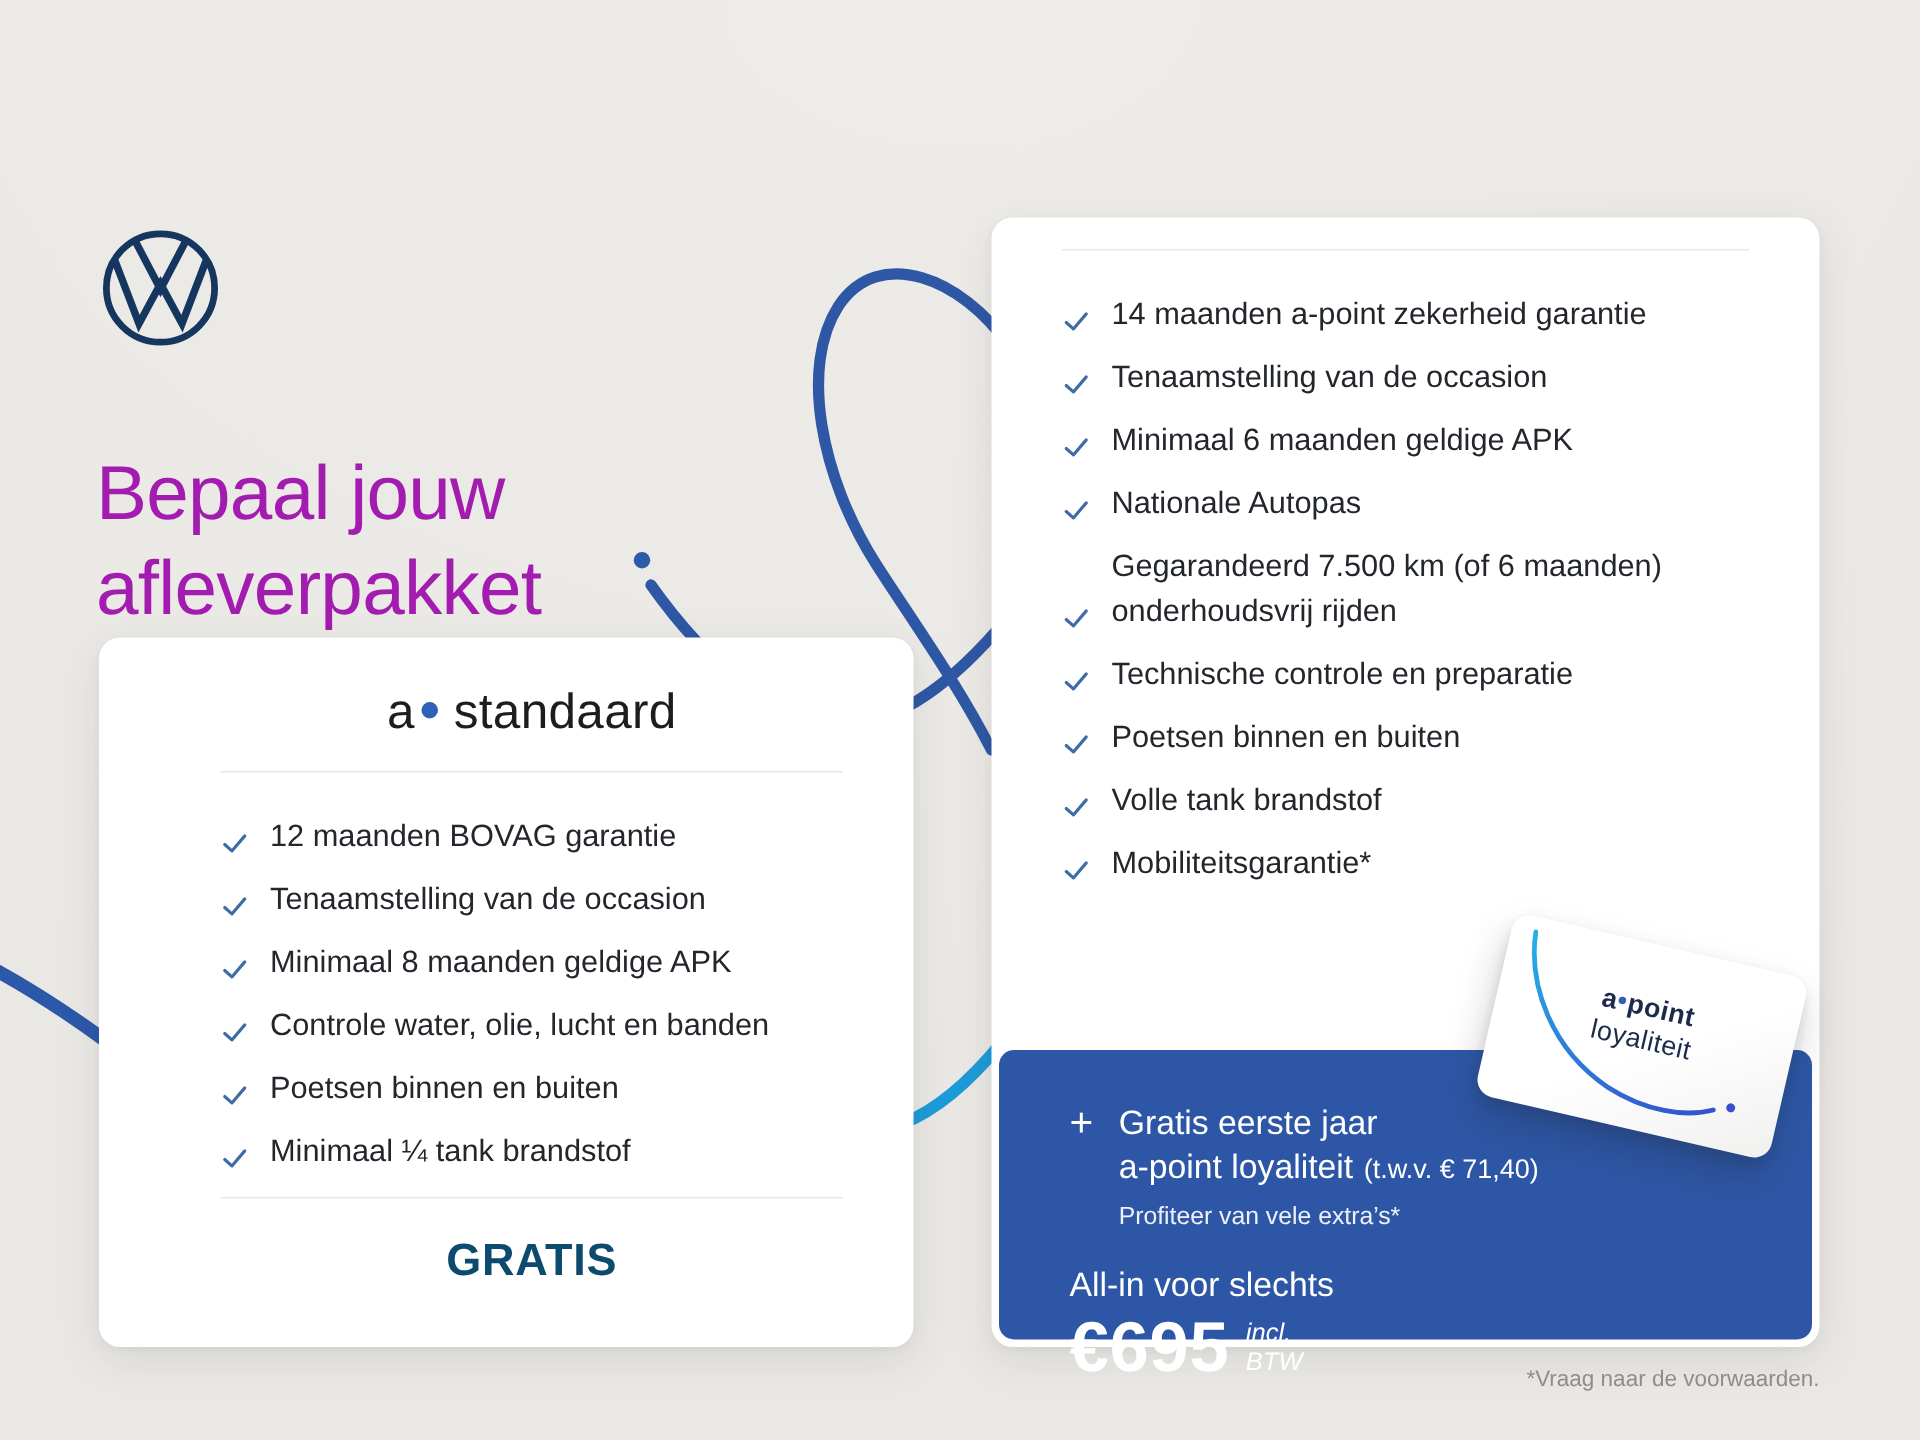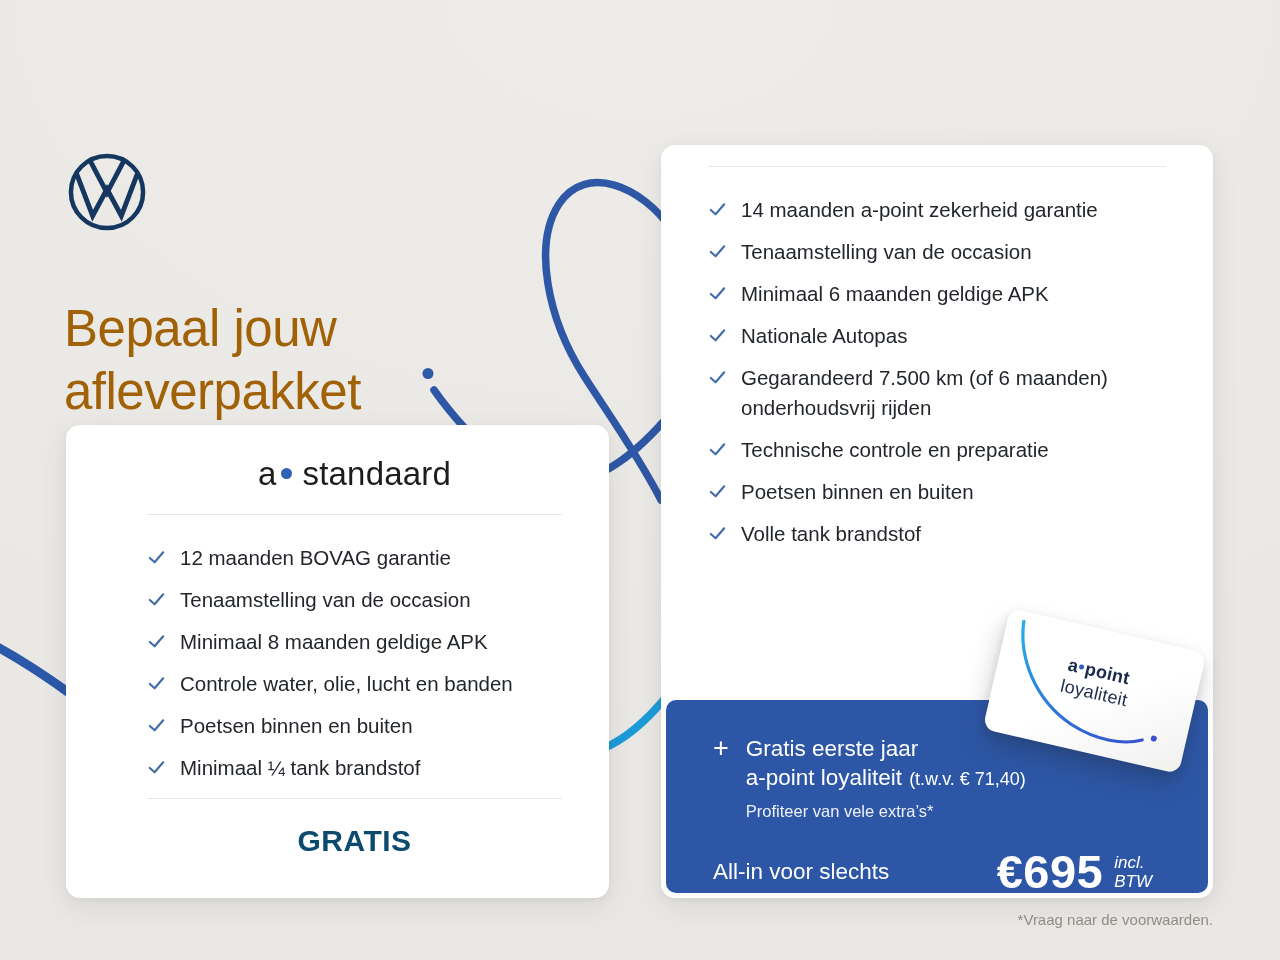--- a/index.html
+++ b/index.html
@@ -6,60 +6,60 @@
   body{
     width:1280px;height:960px;position:relative;overflow:hidden;
     background:radial-gradient(130% 110% at 50% 0%, #eeece8 0%, #eae8e4 70%);
     font-family:"Liberation Sans", sans-serif;
     color:#1d1d1b;
   }
   #bg-decor{position:absolute;left:0;top:0;z-index:0;}
   .vw-logo{position:absolute;left:66px;top:151px;width:82px;height:82px;z-index:1;}
   .heading{
     position:absolute;left:64px;top:263px;z-index:1;
-    font-size:51px;line-height:63px;font-weight:500;letter-spacing:-0.5px;color:#a16207;
+    font-size:51px;line-height:63px;font-weight:500;letter-spacing:-0.5px;color:#a21caf;
   }
   .card{
     position:absolute;background:#ffffff;border-radius:14px;z-index:1;
     box-shadow:0 8px 28px rgba(60,58,54,0.10), 0 2px 6px rgba(60,58,54,0.05);
     box-sizing:border-box;
   }
   .card-standaard{left:66px;top:425px;width:543px;height:473px;padding-left:34px;}
   .card-zekerheid{left:661px;top:145px;width:552px;height:753px;}
   .card-title{
     margin:30px 0 0 0;text-align:center;font-size:33px;font-weight:500;
     letter-spacing:0.2px;color:#1d1d1b;
   }
   .title-dot{
     display:inline-block;width:11px;height:11px;border-radius:50%;
     background:#2f62b6;margin:0 10px 0 5px;vertical-align:middle;position:relative;top:-3px;
   }
   .card-divider{height:1px;background:#e9e7e3;margin:21px 47px 0 47px;}
   .card-list{list-style:none;margin:28px 0 0 0;padding:0 46px;}
   .feature-item{
-    display:flex;align-items:flex-start;gap:13px;
+    display:flex;align-items:flex-end;gap:13px;
     font-size:20.5px;line-height:30px;color:#23272c;margin-bottom:12px;
   }
   .check{flex:0 0 auto;width:21px;height:21px;margin-top:4px;}
   .gratis-divider{height:1px;background:#e9e7e3;margin:15px 47px 0 47px;}
   .gratis-label{
     text-align:center;font-size:30px;font-weight:700;letter-spacing:0.5px;
     margin-top:25px;color:#0c4a6e;
   }
   .blue-footer{
     position:absolute;left:5px;right:5px;bottom:5px;height:193px;
     background:#2d57a6;border-radius:10px;color:#ffffff;
     padding:34px 56px 0 47px;box-sizing:border-box;
   }
   .promo-row{display:flex;gap:17px;}
   .plus-icon{font-size:27px;line-height:29px;font-weight:400;}
   .promo-line{font-size:22.5px;line-height:29px;font-weight:500;}
   .promo-note{font-size:18px;font-weight:400;margin-left:7px;}
   .promo-sub{font-size:16.5px;font-weight:400;margin-top:8px;color:rgba(255,255,255,0.92);}
-  .price-row{display:flex;justify-content:space-between;align-items:center;margin-top:23px;}
+  .price-row{display:flex;justify-content:space-between;align-items:flex-start;margin-top:23px;flex-direction:column;}
   .price-label{font-size:22.5px;font-weight:500;}
   .price-group{display:flex;align-items:center;gap:11px;}
   .price-value{font-size:47px;font-weight:700;letter-spacing:0.5px;}
   .price-suffix{font-size:17px;line-height:19px;font-weight:400;font-style:italic;}
   .loyalty-card{
     position:absolute;left:994px;top:629px;width:201px;height:124px;z-index:2;
     transform:rotate(13deg);border-radius:12px;
     background:linear-gradient(150deg,#ffffff 55%,#f0f0ef 100%);
     box-shadow:0 14px 26px rgba(30,30,35,0.22), 0 4px 8px rgba(30,30,35,0.12);
   }
@@ -204,20 +204,26 @@
         <span class="feature-text">Poetsen binnen en buiten</span>
       </li>
 
       <li class="feature-item">
         <svg class="check" viewBox="0 0 22 22">
           <path d="M 4 11.5 L 9 16 L 18 5.5" fill="none" stroke="#3f6ca6" stroke-width="2.2" stroke-linecap="round" stroke-linejoin="round"></path>
         </svg>
         <span class="feature-text">Volle tank brandstof</span>
       </li>
 
+      <li class="feature-item">
+        <svg class="check" viewBox="0 0 22 22">
+          <path d="M 4 11.5 L 9 16 L 18 5.5" fill="none" stroke="#3f6ca6" stroke-width="2.2" stroke-linecap="round" stroke-linejoin="round"></path>
+        </svg>
+        <span class="feature-text">Mobiliteitsgarantie*</span>
+      </li>
     </ul>
   <div class="blue-footer">
     <div class="promo-row">
       <span class="plus-icon">+</span>
       <div>
         <div class="promo-line">Gratis eerste jaar</div>
         <div class="promo-line">
           <span>a-point loyaliteit</span><span class="promo-note">(t.w.v. € 71,40)</span>
         </div>
         <div class="promo-sub">Profiteer van vele extra’s*</div>

